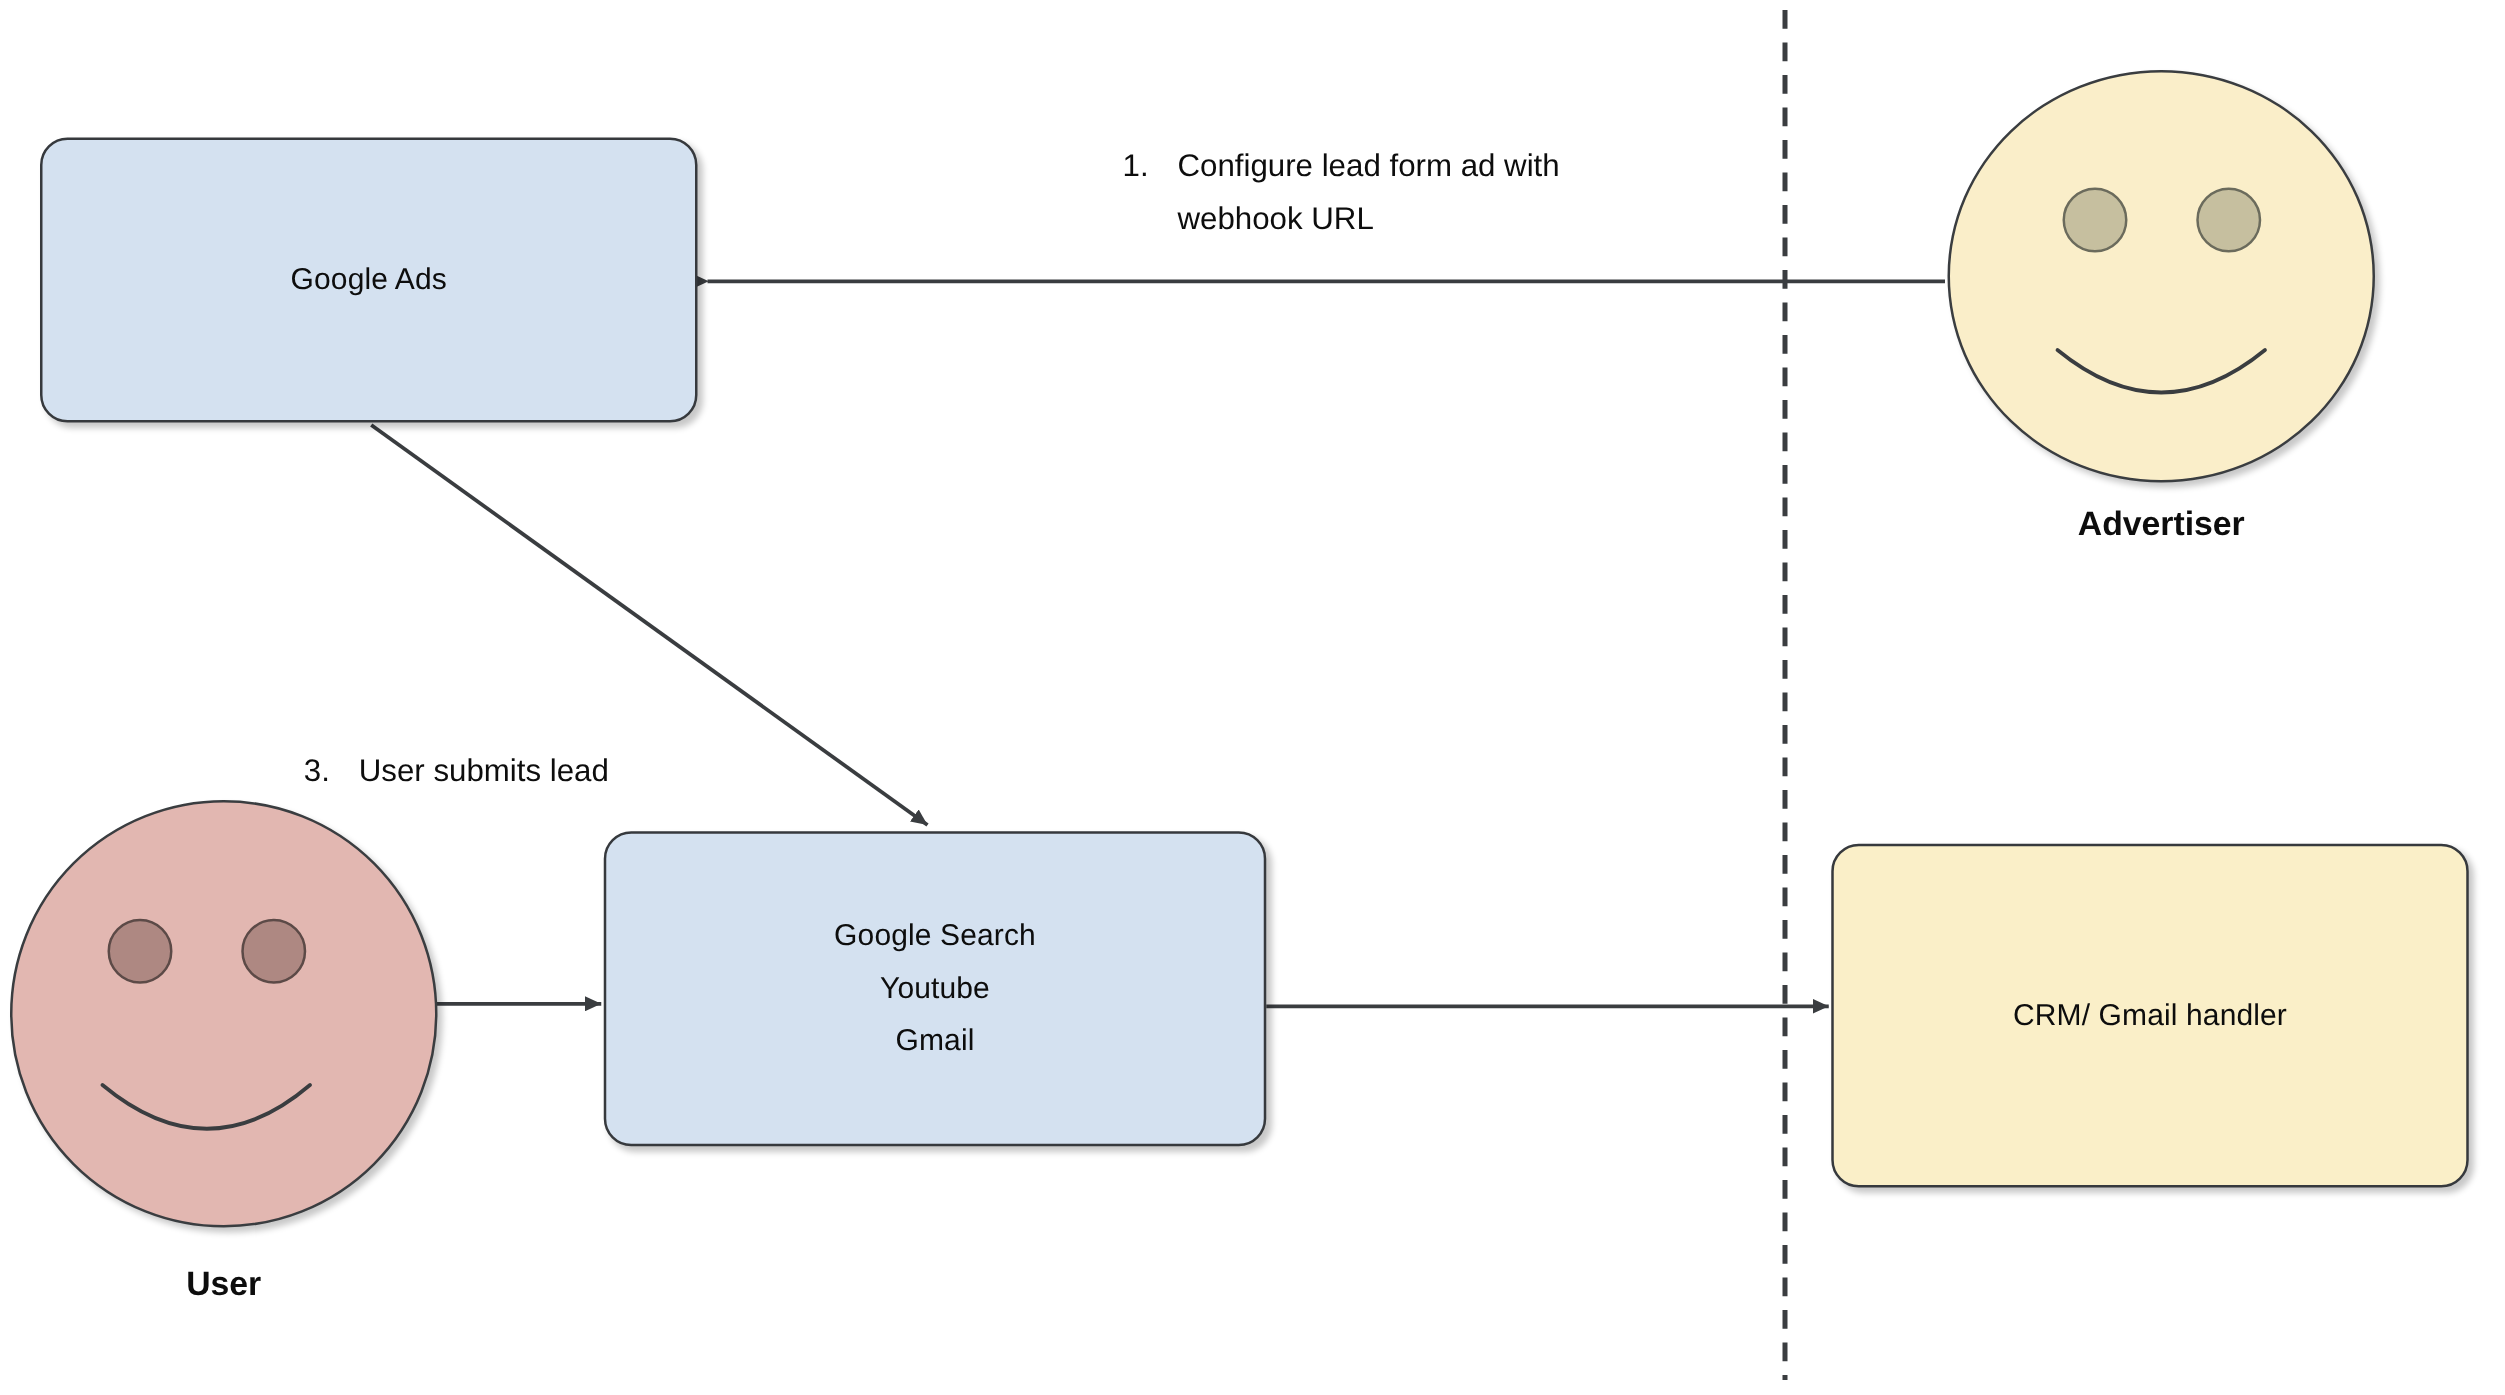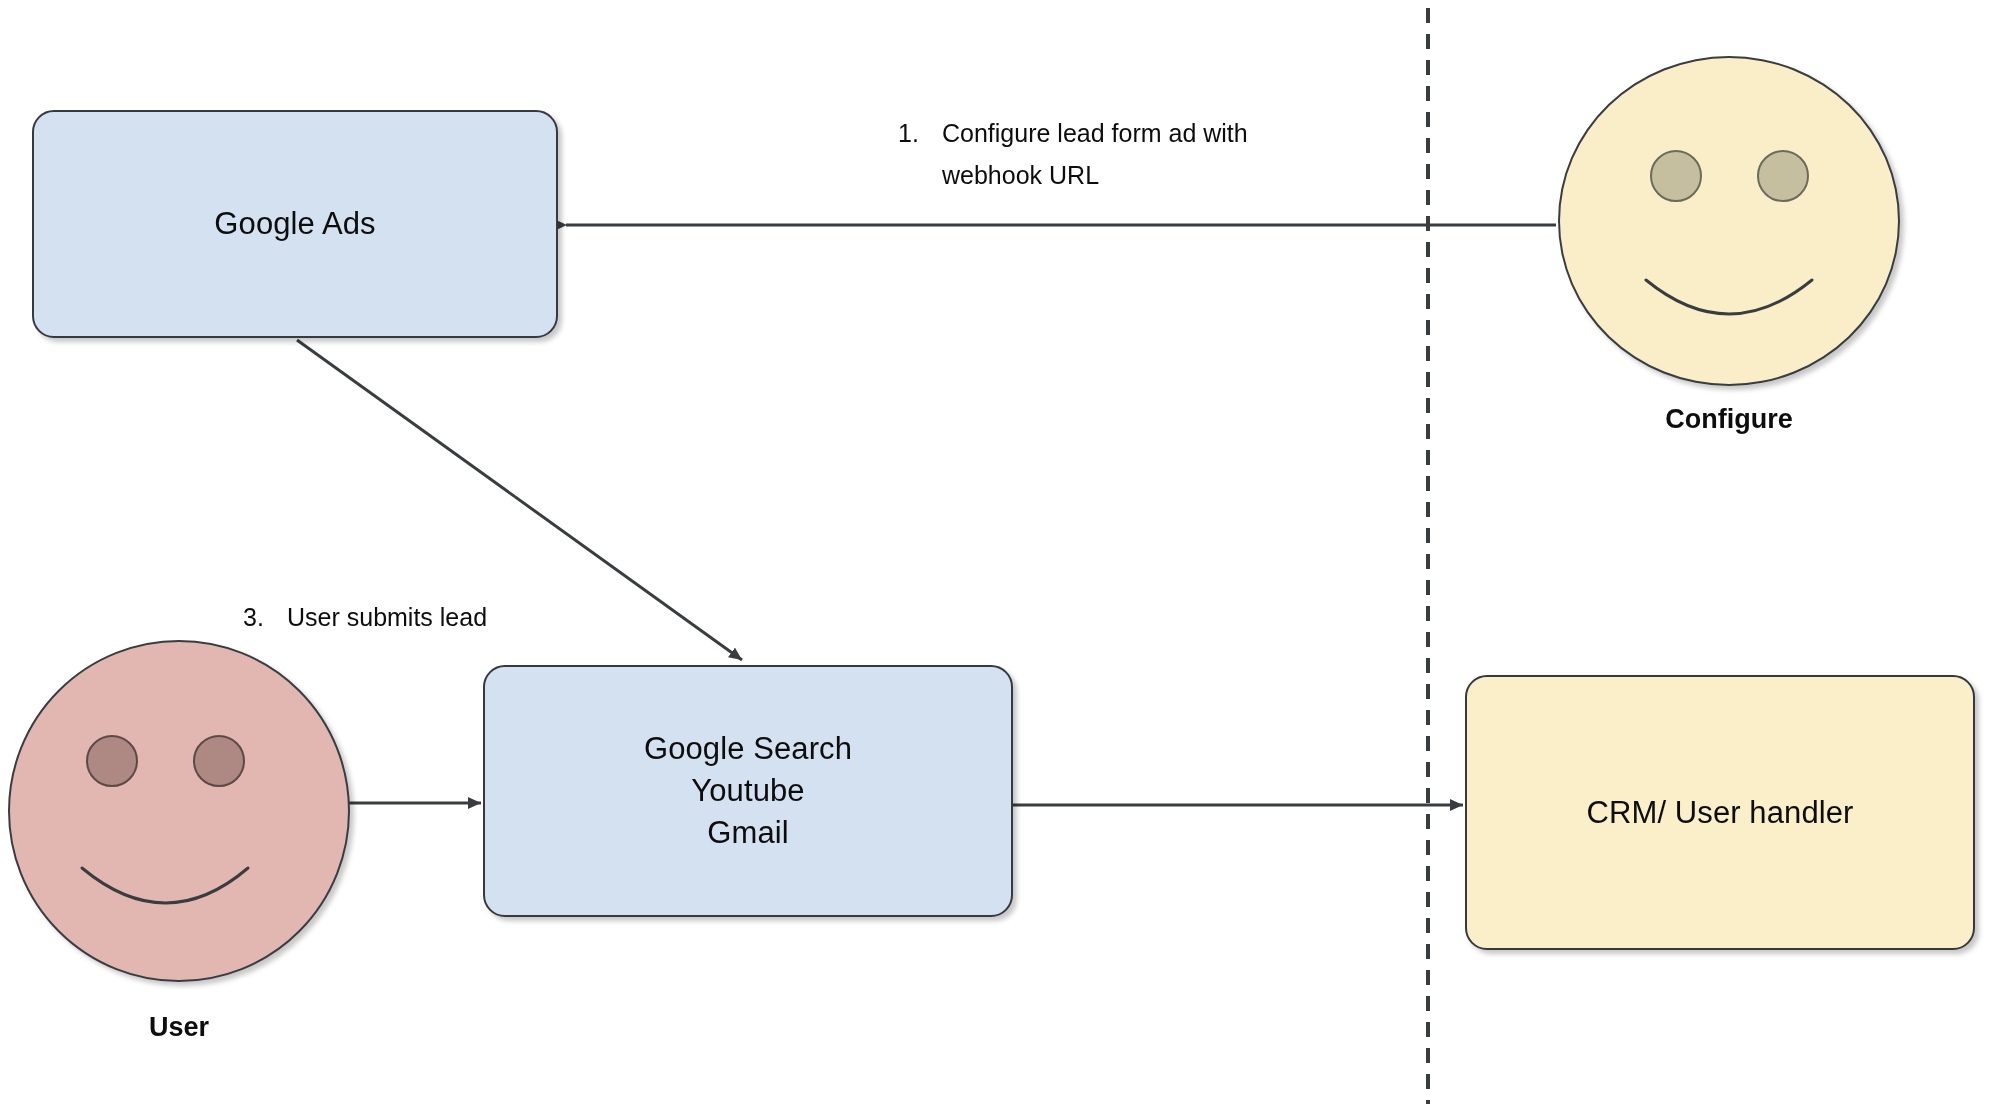--- a/index.html
+++ b/index.html
@@ -32,21 +32,21 @@
     position: absolute;
     box-sizing: border-box;
     border: 2px solid #36393d;
     border-radius: 22px;
     display: flex;
     align-items: center;
     justify-content: center;
     text-align: center;
     box-shadow: 4px 4px 5px rgba(0,0,0,0.22);
     color: #0d0d0d;
-    font-size: 31px;
+    font-size: 24px;
     line-height: 42px;
     letter-spacing: 0.1px;
   }
   .node-box .lines > div { white-space: nowrap; }
 
   #google-ads-box {
     left: 32px; top: 110px;
     width: 526px; height: 228px;
     background: #d4e1f0;
   }
@@ -148,31 +148,31 @@
 
   <div class="node-box" id="google-surfaces-box">
     <div class="lines">
       <div>Google Search</div>
       <div>Youtube</div>
       <div>Gmail</div>
     </div>
   </div>
 
   <div class="node-box" id="crm-box">
-    <div class="lines">CRM/ User handler</div>
+    <div class="lines">CRM/ Gmail handler</div>
   </div>
 
   <div class="actor" id="advertiser-actor">
     <div class="actor-face"></div>
     <svg class="layer" style="left:0;top:0;width:342px;height:330px;" viewBox="0 0 342 330">
       <circle cx="118" cy="120" r="25" fill="#c6bf9f" stroke="#6b6b5c" stroke-width="2"></circle>
       <circle cx="225" cy="120" r="25" fill="#c6bf9f" stroke="#6b6b5c" stroke-width="2"></circle>
       <path d="M88 224 Q171 292 254 224" fill="none" stroke="#3a3d40" stroke-width="3" stroke-linecap="round"></path>
     </svg>
-    <div class="actor-label">Configure</div>
+    <div class="actor-label">Advertiser</div>
   </div>
 
   <div class="actor" id="user-actor">
     <div class="actor-face"></div>
     <svg class="layer" style="left:0;top:0;width:342px;height:342px;" viewBox="0 0 342 342">
       <circle cx="104" cy="121" r="25" fill="#ae8882" stroke="#5c4a47" stroke-width="2"></circle>
       <circle cx="211" cy="121" r="25" fill="#ae8882" stroke="#5c4a47" stroke-width="2"></circle>
       <path d="M74 228 Q158 298 240 228" fill="none" stroke="#3a3d40" stroke-width="3" stroke-linecap="round"></path>
     </svg>
     <div class="actor-label">User</div>

